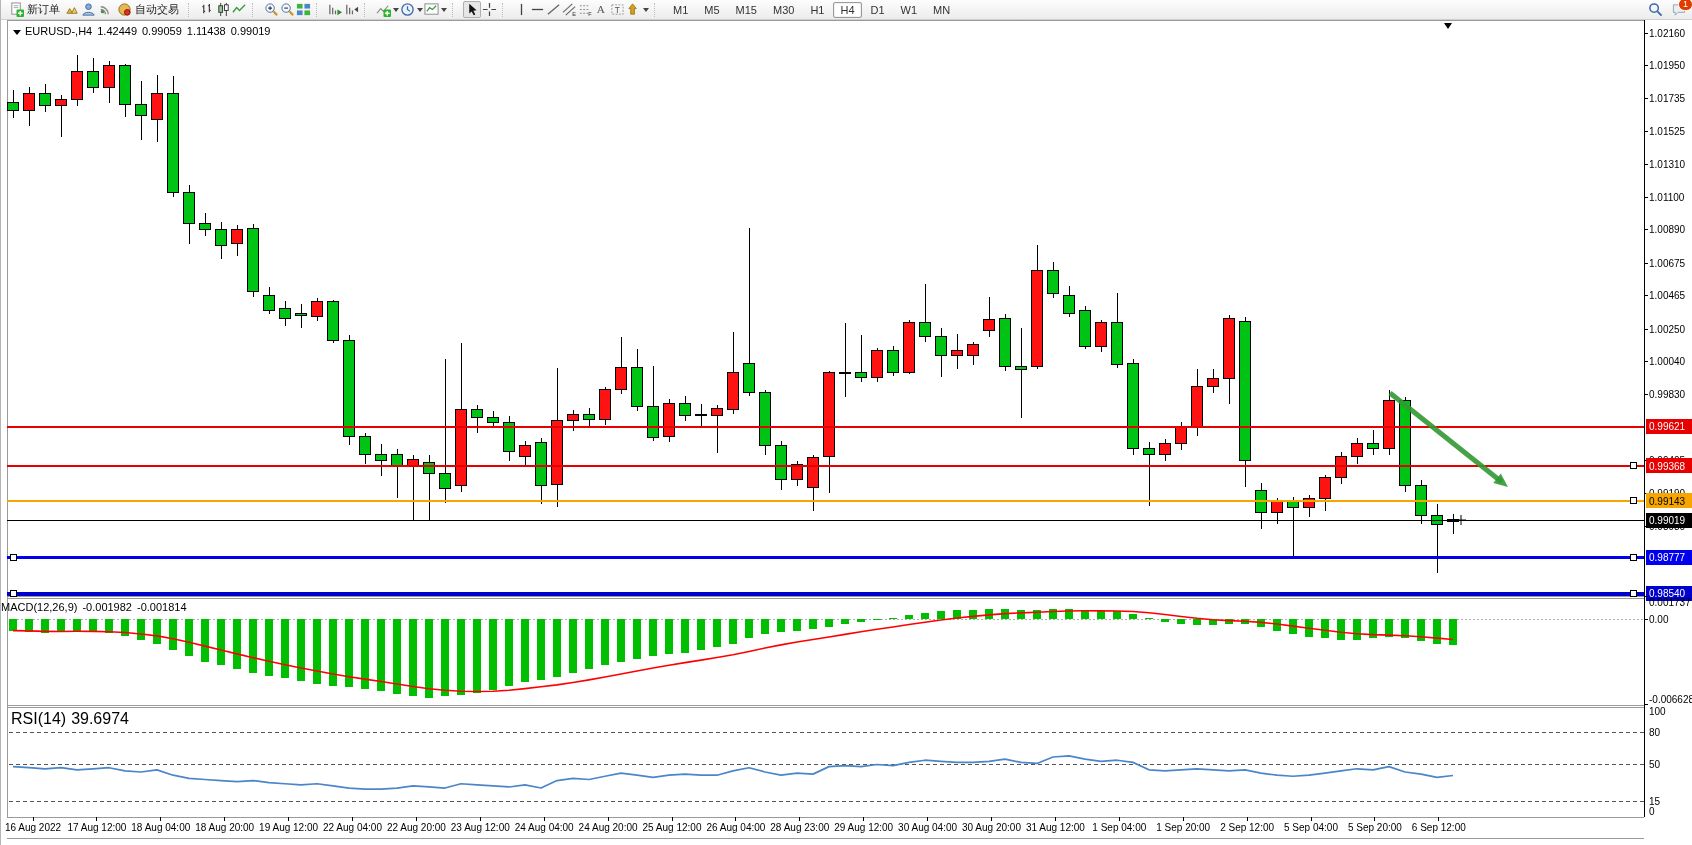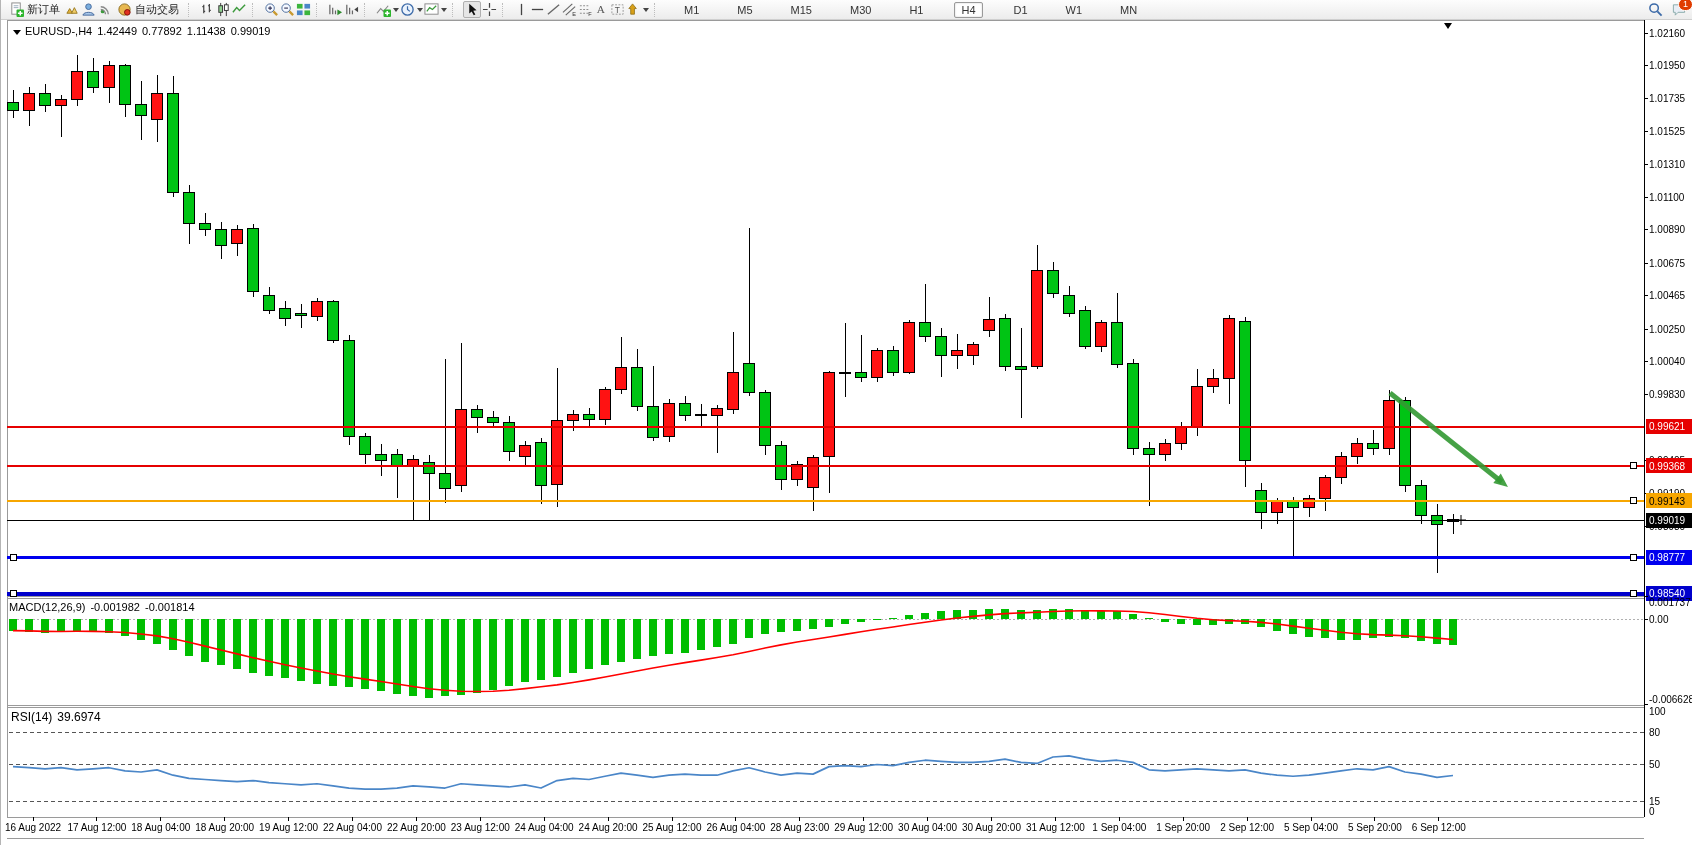--- a/index.html
+++ b/index.html
@@ -4,32 +4,32 @@
 <style>
   html,body{margin:0;padding:0;background:#f0f0f0;font-family:"Liberation Sans",sans-serif;}
   #app{position:relative;width:1692px;height:845px;background:#fff;overflow:hidden;border-left:1px solid #b5b5b5;}
   
   #toolbar{position:absolute;left:0;top:0;width:1692px;height:19px;background:linear-gradient(#fdfdfd,#ececec);border-bottom:1px solid #cfcfcf;display:flex;align-items:center;font-size:11px;color:#222;}
   .tgrp{display:flex;align-items:center;height:100%;padding:0 3px;}
   .tsep{width:5px;height:14px;border-left:1px dotted #bdbdbd;margin:0 2px;}
   .tbtn{display:flex;align-items:center;gap:3px;padding:1px 4px;border-radius:2px;cursor:default;}
   .tbi{width:16px;height:15px;display:inline-flex;align-items:center;justify-content:center;}
   .caret{width:0;height:0;border-left:3px solid transparent;border-right:3px solid transparent;border-top:4px solid #444;margin-left:2px;}
-  .tf{padding:1px 6px;margin:0 12px;color:#333;border:1px solid transparent;border-radius:2px;}
+  .tf{padding:1px 6px;margin:0 1px;color:#333;border:1px solid transparent;border-radius:2px;}
   .tf.active{background:#fff;border:1px solid #9a9a9a;box-shadow:inset 0 0 2px #ccc;}
   #tb-right{margin-left:auto;display:flex;align-items:center;padding-right:6px;gap:8px;}
   .badge{position:absolute;top:-4px;right:-6px;background:#e03c00;color:#fff;border-radius:7px;font-size:9px;padding:0 4px;line-height:11px;border:1px solid #fff;}
   
   #chartwrap{position:absolute;left:0;top:20px;width:1692px;height:825px;background:#fff;}
   #chart-svg{position:absolute;left:0;top:0;}
   .hdr{position:absolute;font-size:11px;color:#000;white-space:nowrap;z-index:5;}
   .hdr .num{margin-left:5px;}
   #main-hdr{left:12px;top:5px;}
-  #macd-hdr{left:8px;top:581px;font-size:11px;}
-  #rsi-hdr{left:10px;top:690px;font-size:12px;text-align:center;}
+  #macd-hdr{left:0;top:581px;font-size:11px;}
+  #rsi-hdr{left:10px;top:690px;font-size:16px;text-align:center;}
   .tri{display:inline-block;width:0;height:0;border-left:4px solid transparent;border-right:4px solid transparent;border-top:5px solid #000;margin-right:4px;}
 </style>
 </head>
 <body>
 
 <div id="app">
 
   <div id="toolbar">
     <div class="tgrp">
       <div class="tbtn">
@@ -648,21 +648,21 @@
         <line x1="1310" y1="817" x2="1310" y2="821" stroke="#000" shape-rendering="crispEdges"></line>
         <text x="1310" y="831" font-size="10" fill="#000" text-anchor="middle" font-family="Liberation Sans,sans-serif">5 Sep 04:00</text>
         <line x1="1373.8999999999999" y1="817" x2="1373.8999999999999" y2="821" stroke="#000" shape-rendering="crispEdges"></line>
         <text x="1373.8999999999999" y="831" font-size="10" fill="#000" text-anchor="middle" font-family="Liberation Sans,sans-serif">5 Sep 20:00</text>
         <line x1="1437.8" y1="817" x2="1437.8" y2="821" stroke="#000" shape-rendering="crispEdges"></line>
         <text x="1437.8" y="831" font-size="10" fill="#000" text-anchor="middle" font-family="Liberation Sans,sans-serif">6 Sep 12:00</text>
         <path d="M1455 520 H1465 M1460 515 V525" stroke="#000" stroke-width="1"></path>
       </svg>
 
     <div class="hdr" id="main-hdr">
-      <span class="tri"></span><span>EURUSD-,H4</span><span class="num">1.42449</span><span class="num">0.77892</span><span class="num">1.11438</span><span class="num">0.99019</span>
+      <span class="tri"></span><span>EURUSD-,H4</span><span class="num">1.42449</span><span class="num">0.99059</span><span class="num">1.11438</span><span class="num">0.99019</span>
     </div>
     <div class="hdr" id="macd-hdr">
       <span>MACD(12,26,9)</span><span class="num">-0.001982</span><span class="num">-0.001814</span>
     </div>
     <div class="hdr" id="rsi-hdr">
       <span>RSI(14)</span><span class="num">39.6974</span>
     </div>
   </div>
 </div>
 

